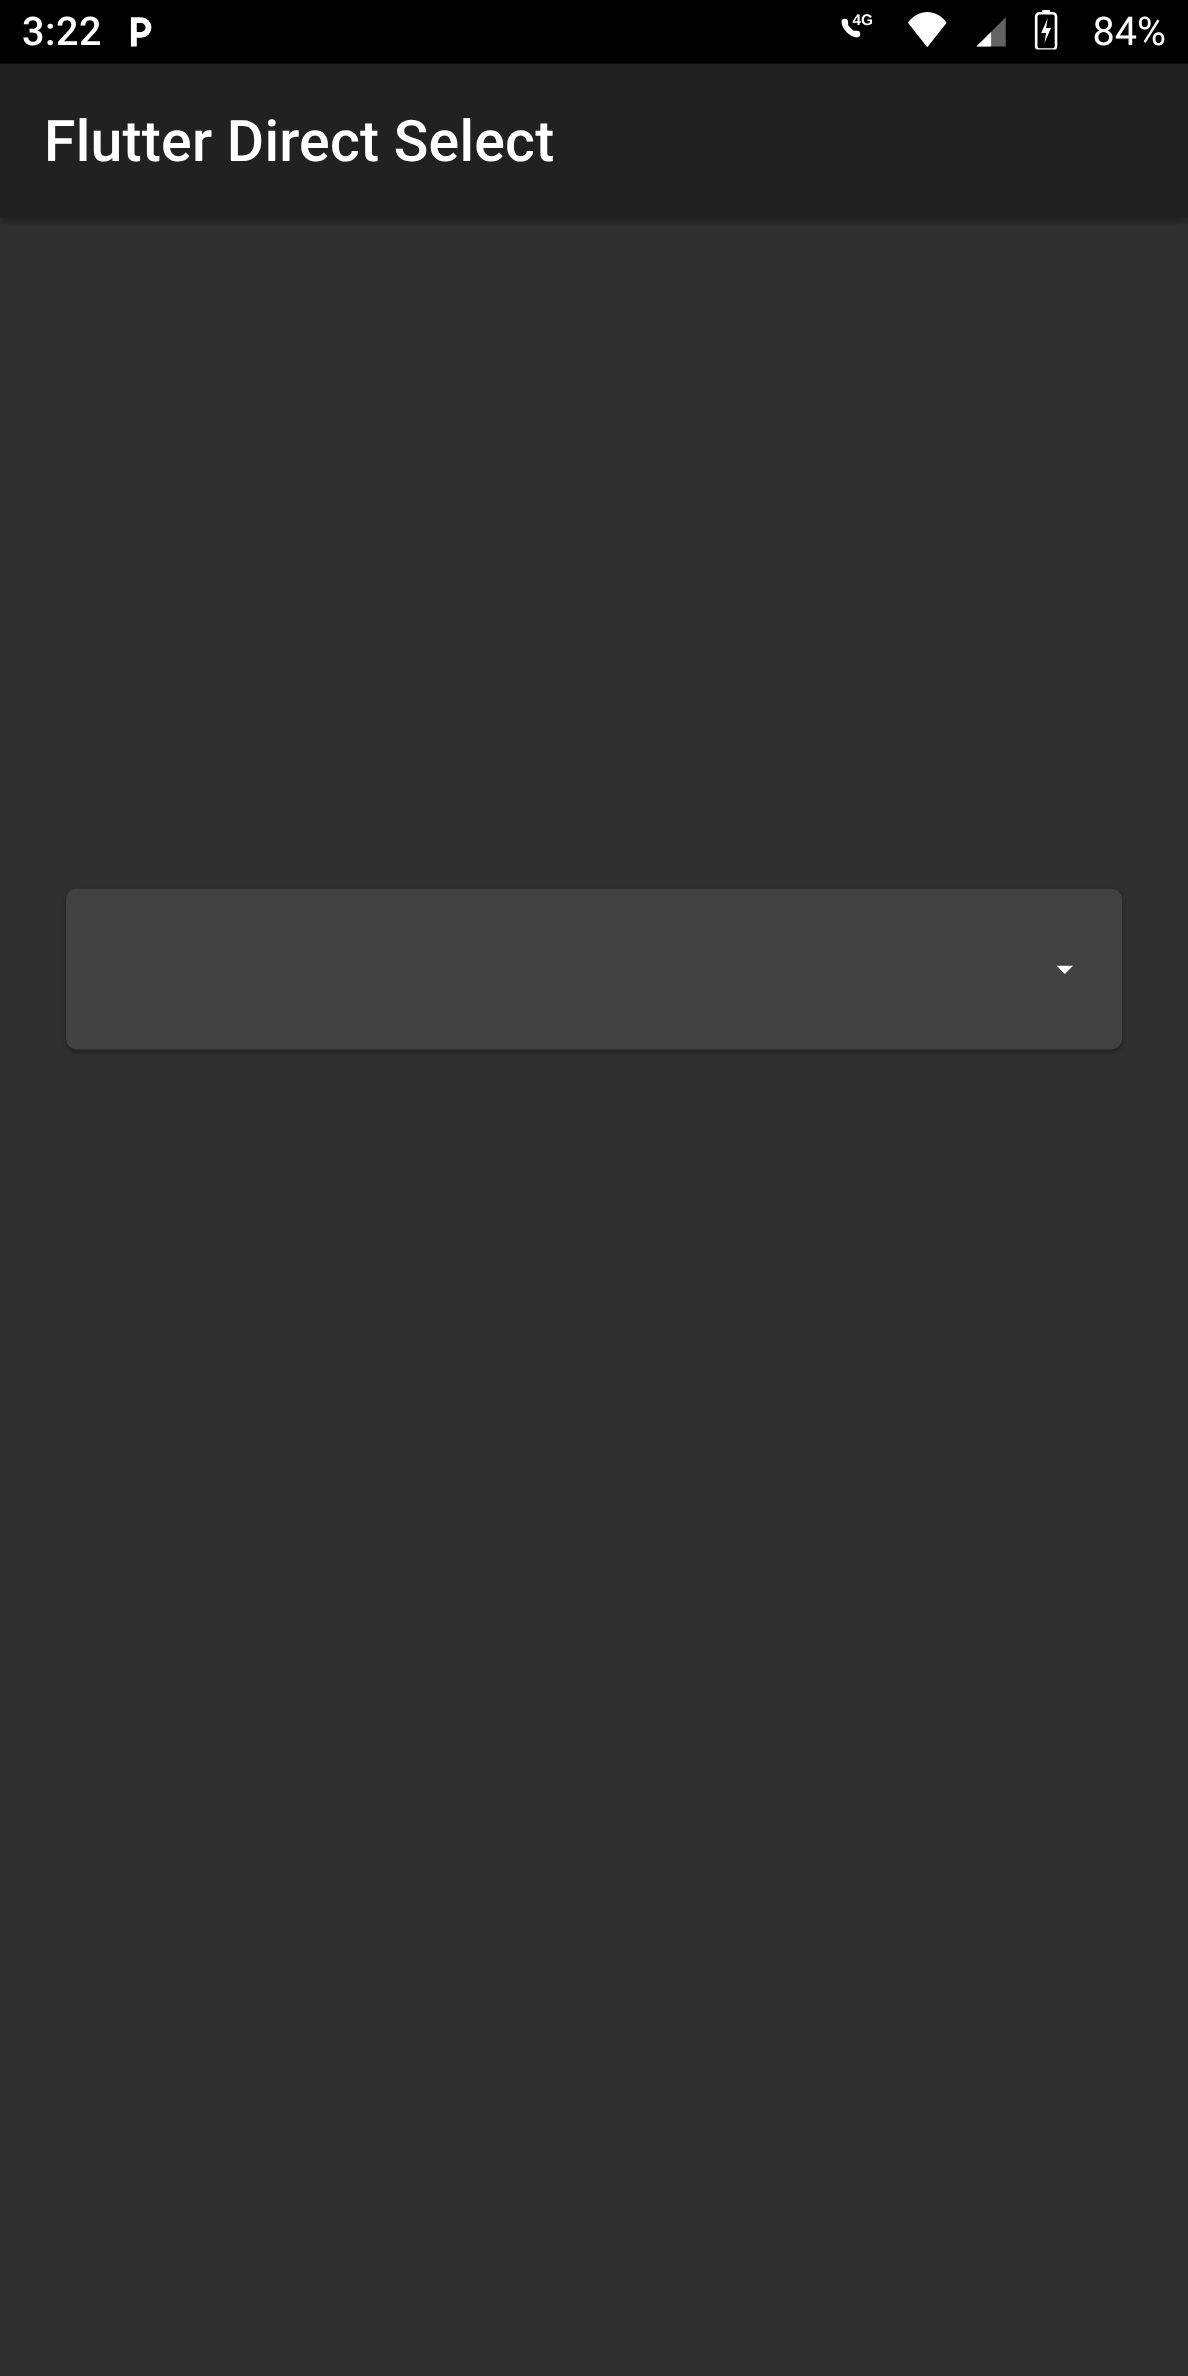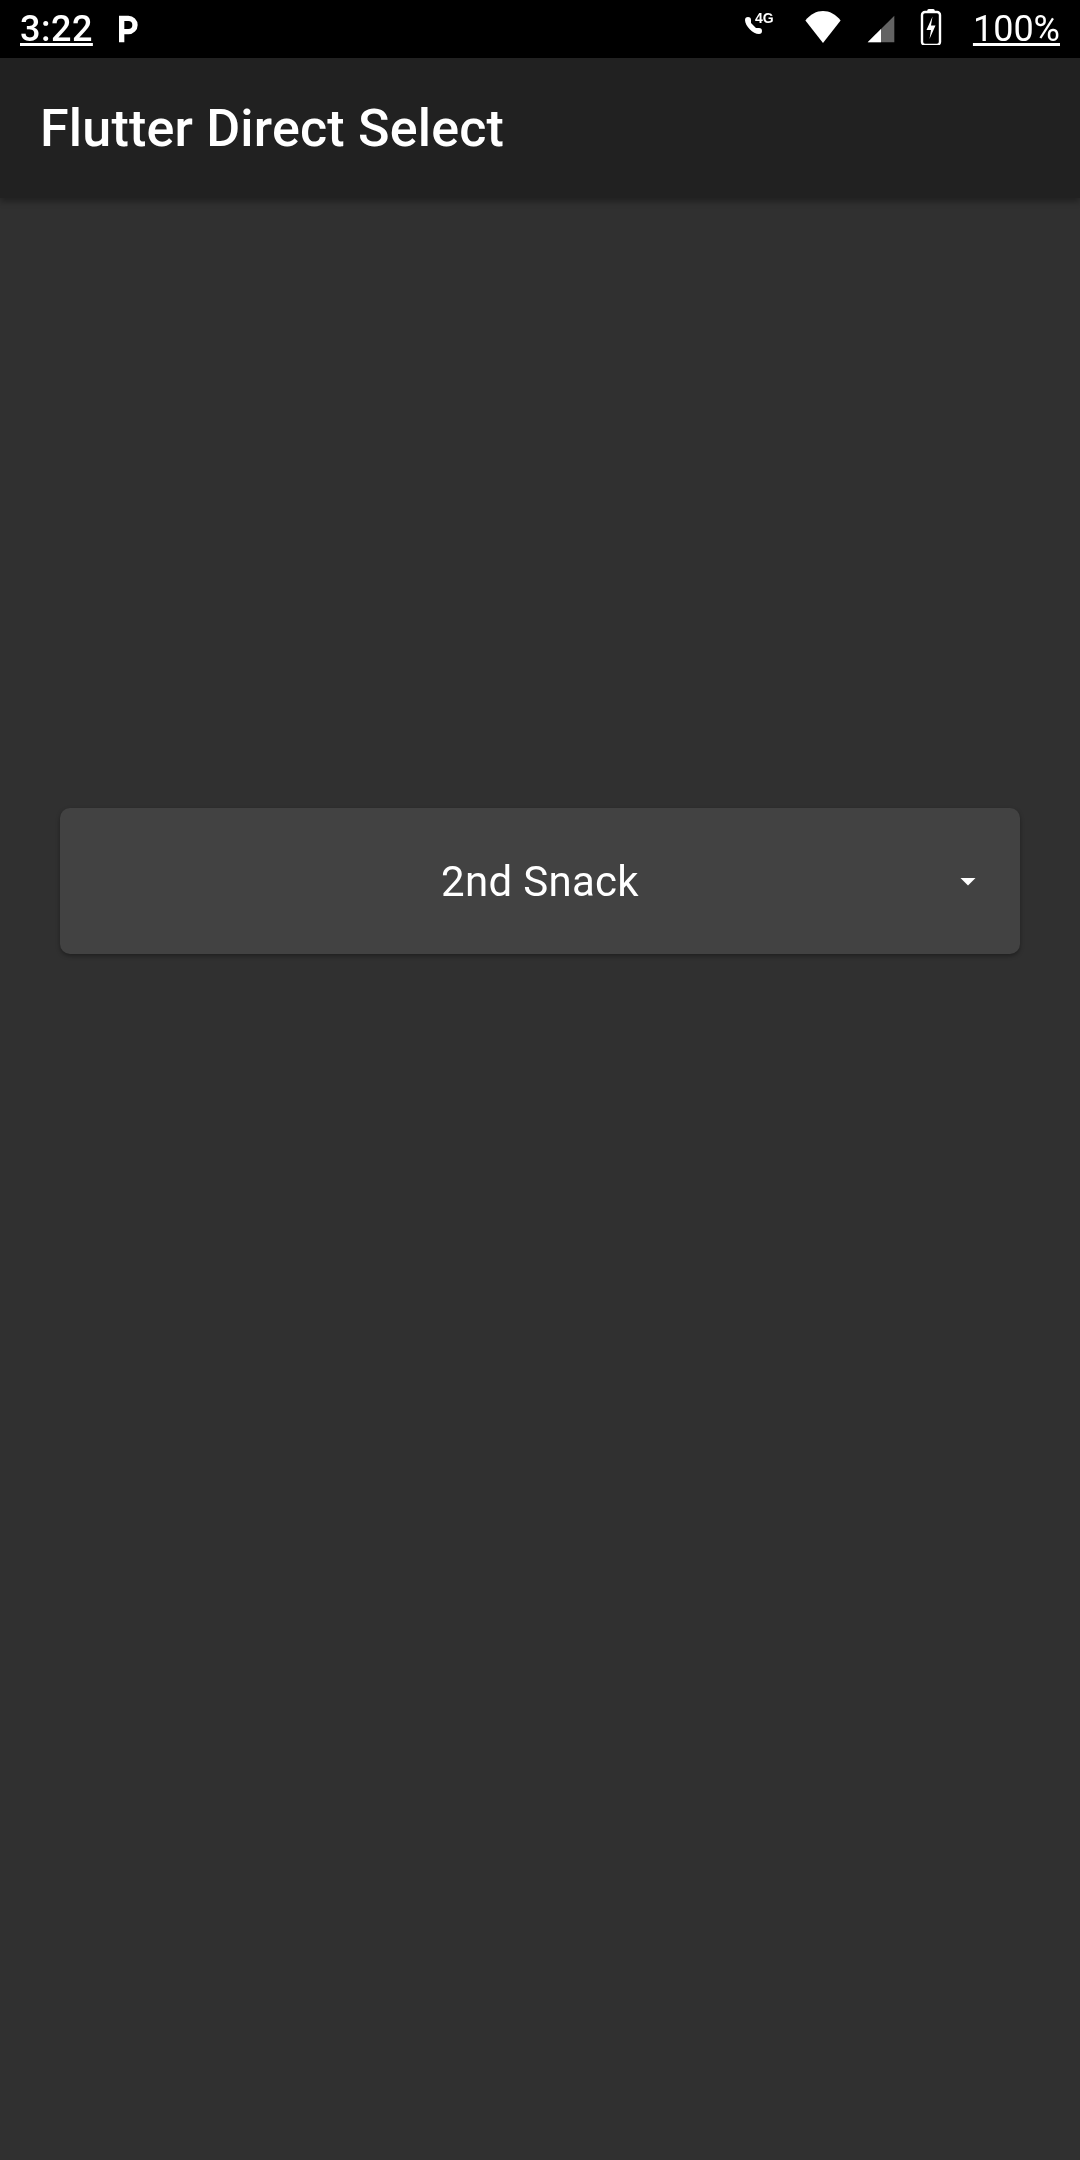--- a/index.html
+++ b/index.html
@@ -15,21 +15,20 @@
       overflow: hidden;
     }
     .status-bar {
       height: 58px;
       background: #000000;
       display: flex;
       align-items: center;
       justify-content: space-between;
       padding: 0 20px 0 20px;
       color: #ffffff;
-      text-decoration: underline;
     }
     .status-left {
       display: flex;
       align-items: center;
       gap: 18px;
     }
     .status-time {
       font-size: 36px;
       font-weight: 500;
       letter-spacing: 0.5px;
@@ -129,30 +128,29 @@
         <path fill="#ffffff" d="M2 22 L12 12 L12 22 Z"></path>
       </svg>
     </span>
     <span>
       <svg width="24" height="36" viewBox="0 0 14 24">
         <rect x="1" y="2" width="12" height="22" rx="2" fill="none" stroke="#ffffff" stroke-width="1.6"></rect>
         <rect x="4.5" y="0" width="5" height="2.5" rx="1" fill="#ffffff"></rect>
         <path fill="#ffffff" d="M8 5 L4 14 h3 l-1 6 l4-9 h-3 z"></path>
       </svg>
     </span>
-    <span class="status-battery-pct">100%</span>
+    <span class="status-battery-pct">84%</span>
   </div>
 </div>
 
 <div class="app-bar">
   <span class="app-title">Flutter Direct Select</span>
 </div>
 
 <div class="content">
   <div class="select-card">
-    <span class="select-value">2nd Snack</span>
     <span class="dropdown-arrow">
       <svg width="36" height="36" viewBox="0 0 24 24">
         <path fill="#ffffff" d="M7 10 l5 5 l5-5 z"></path>
       </svg>
     </span>
   </div>
 </div>
 
 </body></html>

